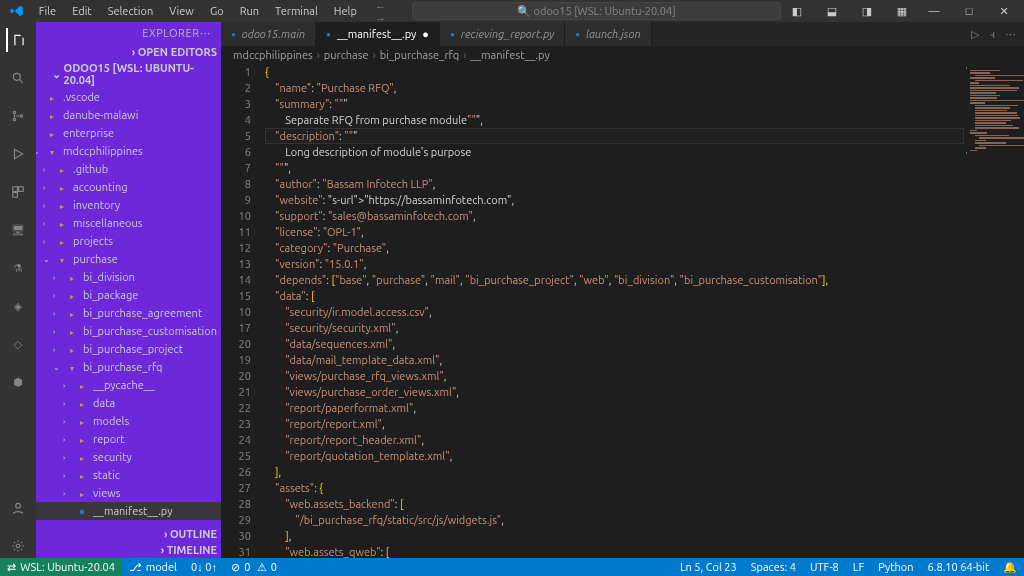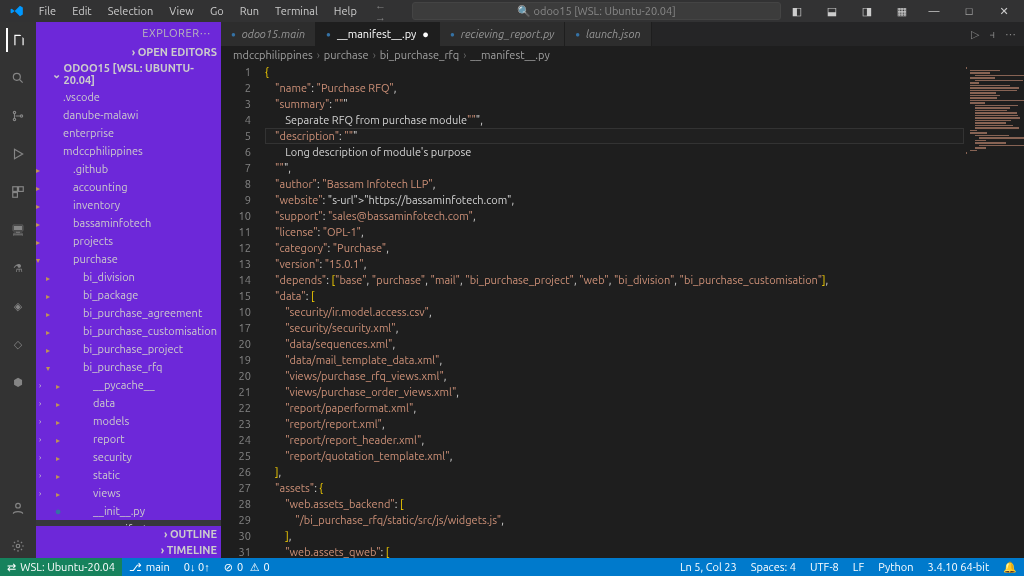--- a/index.html
+++ b/index.html
@@ -20,21 +20,21 @@
 .sidebar { width:185px; background:#6d28d9; display:flex; flex-direction:column; overflow:hidden;align-items:flex-end; }
 .sidebar .hdr { height:22px; display:flex; align-items:center; padding:0 10px; font-size:10px; color:#bbb; letter-spacing:.5px; justify-content:space-between; }
 .sidebar .section { font-size:10px; color:#ccc; padding:2px 4px 2px 16px; font-weight:700; display:flex; align-items:center; }
 .sidebar .tree { flex:1; overflow-y:auto; }
 .sidebar .tree::-webkit-scrollbar { width:10px; }
 .sidebar .tree::-webkit-scrollbar-thumb { background:#3a3a3a; }
 .ti { height:18px; display:flex; align-items:center; gap:4px; padding-right:4px; cursor:pointer; white-space:nowrap; overflow:hidden; }
 .ti.sel { background:#37373d; }
 .ti .chev { width:8px; color:#ccc; font-size:8px; }
 .ti .icn { width:14px; text-align:center; }
-.ti .lbl { font-size:11px; color:#ccc;margin-left:24px; }
+.ti .lbl { font-size:11px; color:#ccc; }
 .folder .icn::before { content:"▸"; color:#c09553; font-size:8px; }
 .folderopen .icn::before { content:"▾"; color:#c09553; font-size:8px; }
 .pyfile .icn::before { content:"●"; color:#3572A5; }
 .editor { flex:1; display:flex; flex-direction:column; background:#1e1e1e; overflow:hidden; }
 .tabs { height:24px; background:#252526; display:flex; align-items:stretch; }
 .tab { display:flex; align-items:center; padding:0 10px; gap:6px; background:#2d2d2d; border-right:1px solid #1e1e1e; color:#969696; }
 .tab.active { background:#1e1e1e; color:#fff; }
 .tab .dot { color:#3572A5; font-size:8px; }
 .tab .ti-lbl { font-style:italic; }
 .tab.active .ti-lbl { font-style:normal; }
@@ -174,21 +174,21 @@
           <span class="lbl">accounting</span>
         </div>
         <div class="ti folder" style="padding-left: 24px;">
           <span class="chev">›</span>
           <span class="icn"></span>
           <span class="lbl">inventory</span>
         </div>
         <div class="ti folder" style="padding-left: 24px;">
           <span class="chev">›</span>
           <span class="icn"></span>
-          <span class="lbl">bassaminfotech</span>
+          <span class="lbl">miscellaneous</span>
         </div>
         <div class="ti folder" style="padding-left: 24px;">
           <span class="chev">›</span>
           <span class="icn"></span>
           <span class="lbl">projects</span>
         </div>
         <div class="ti folderopen" style="padding-left: 24px;">
           <span class="chev">⌄</span>
           <span class="icn"></span>
           <span class="lbl">purchase</span>
@@ -250,25 +250,20 @@
         </div>
         <div class="ti folder" style="padding-left: 44px;">
           <span class="chev">›</span>
           <span class="icn"></span>
           <span class="lbl">static</span>
         </div>
         <div class="ti folder" style="padding-left: 44px;">
           <span class="chev">›</span>
           <span class="icn"></span>
           <span class="lbl">views</span>
-        </div>
-        <div class="ti pyfile" style="padding-left: 44px;">
-          <span class="chev"></span>
-          <span class="icn"></span>
-          <span class="lbl">__init__.py</span>
         </div>
         <div class="ti pyfile sel" style="padding-left: 44px;">
           <span class="chev"></span>
           <span class="icn"></span>
           <span class="lbl">__manifest__.py</span>
         </div>
       </div>
     <div class="section"><span class="chev">›</span>&nbsp;<span>OUTLINE</span></div>
     <div class="section"><span class="chev">›</span>&nbsp;<span>TIMELINE</span></div>
   </div>
@@ -384,25 +379,25 @@
   </div>
 </div>
 
 <div class="statusbar">
   <div class="sb remote">
       <span>⇄</span>
       <span>WSL: Ubuntu-20.04</span>
     </div>
   <div class="sb">
       <span>⎇</span>
-      <span>main</span>
+      <span>model</span>
     </div>
   <div class="sb">0↓ 0↑</div>
   <div class="sb">⊘ <span>0</span>&nbsp;⚠ <span>0</span></div>
   <div class="sbspacer"></div>
   <div class="sb">Ln 5, Col 23</div>
   <div class="sb">Spaces: 4</div>
   <div class="sb">UTF-8</div>
   <div class="sb">LF</div>
   <div class="sb">Python</div>
-  <div class="sb">3.4.10 64-bit</div>
+  <div class="sb">6.8.10 64-bit</div>
   <div class="sb">🔔</div>
 </div>
 
 </body></html>

